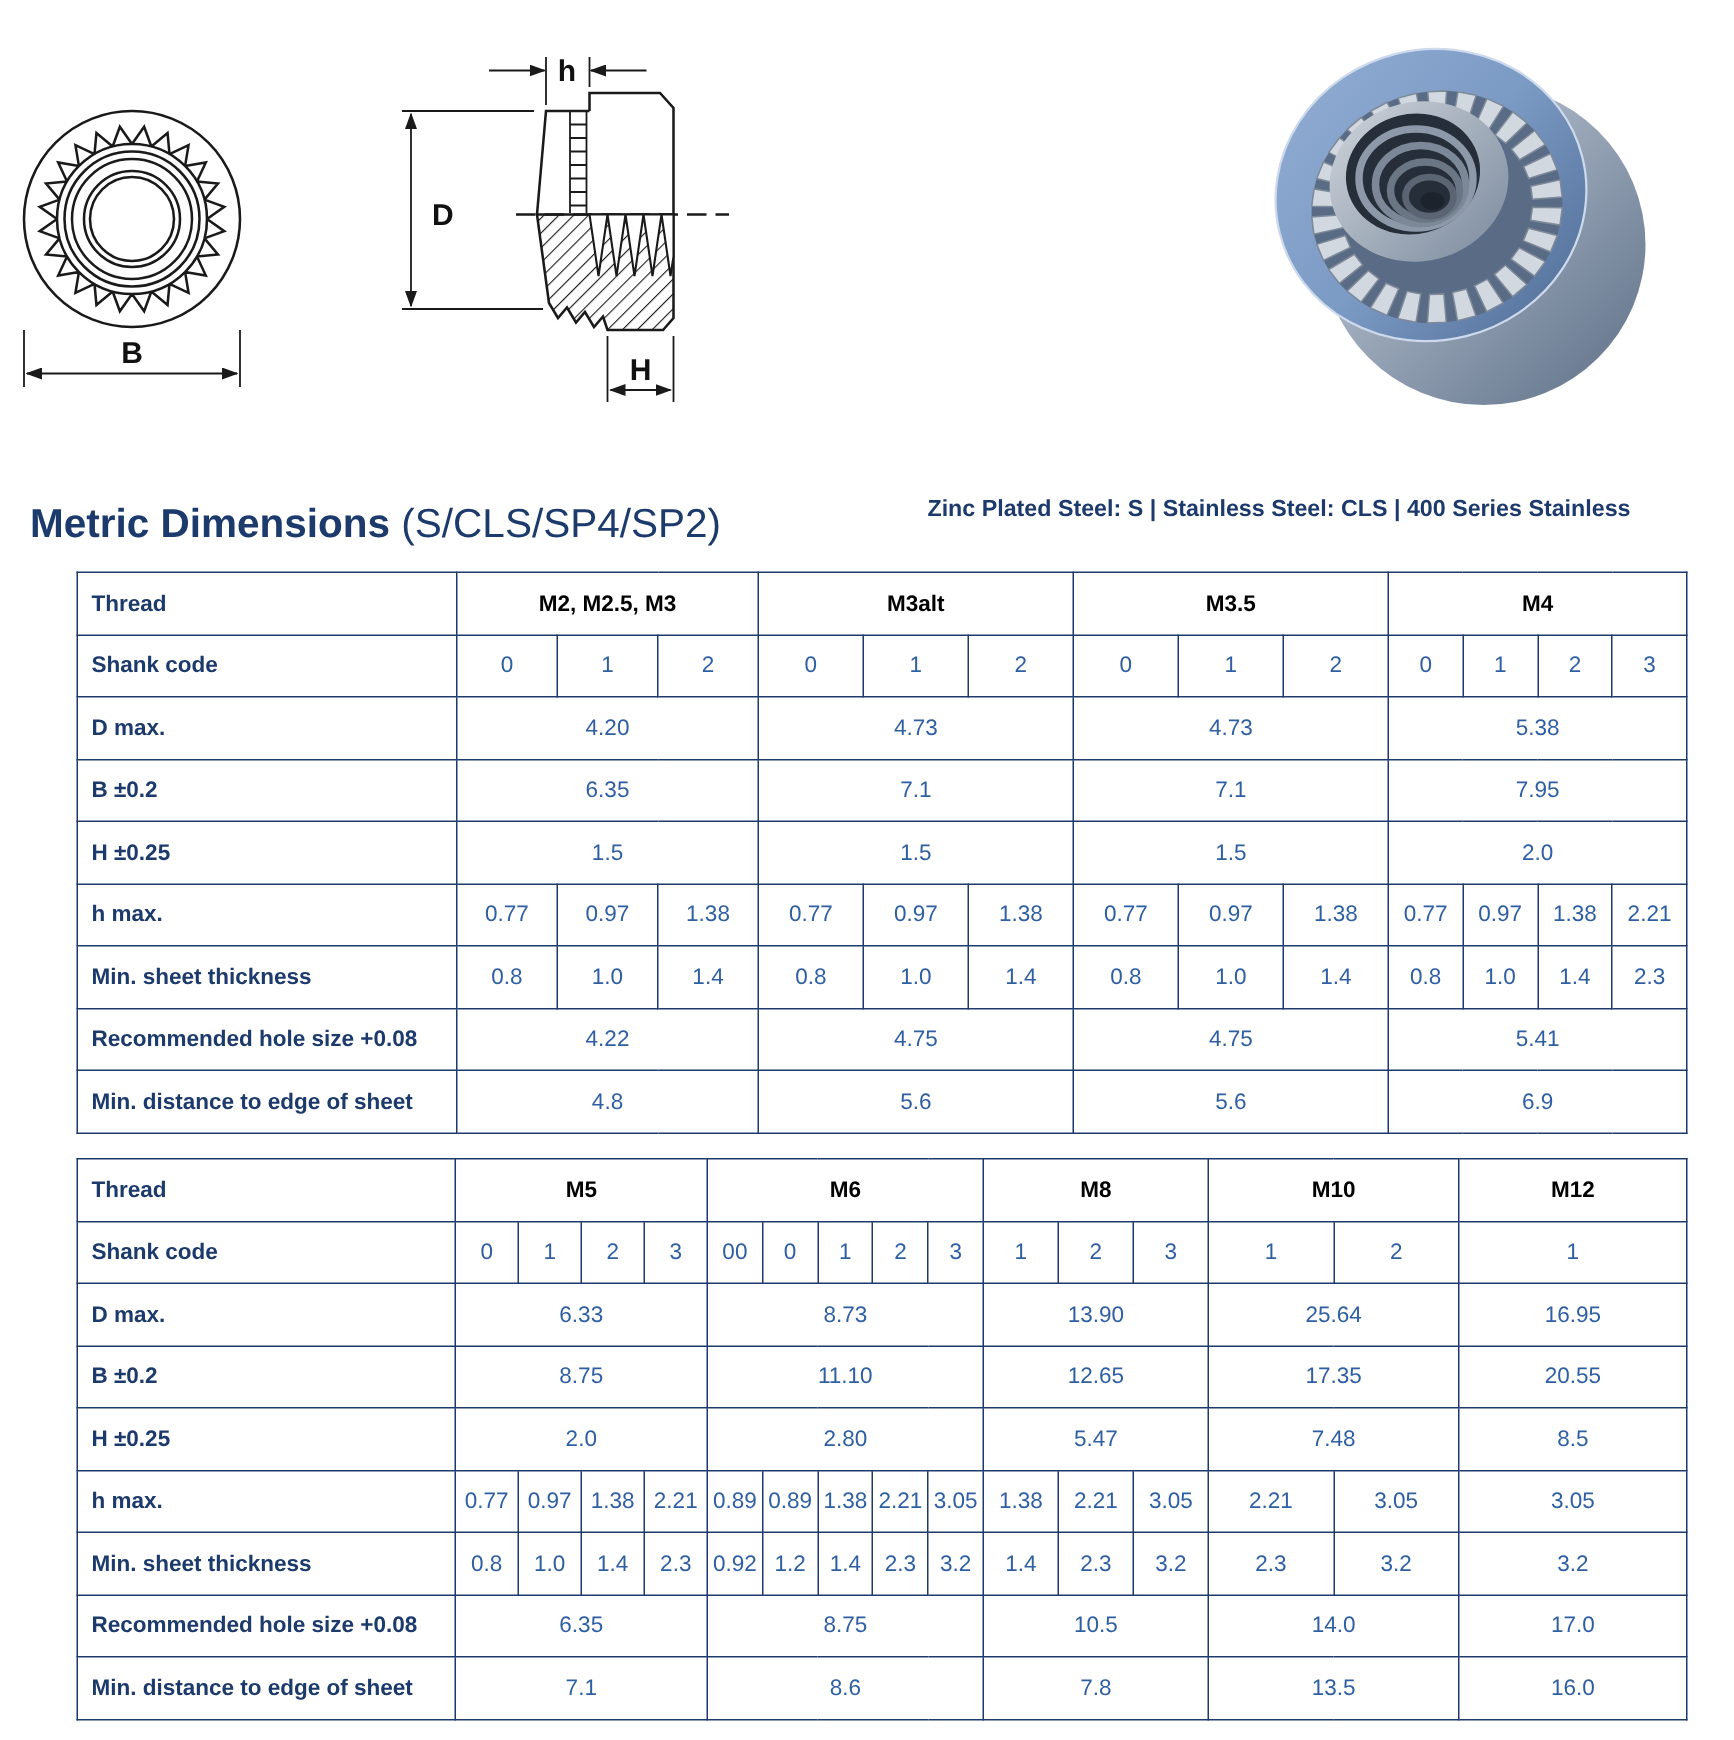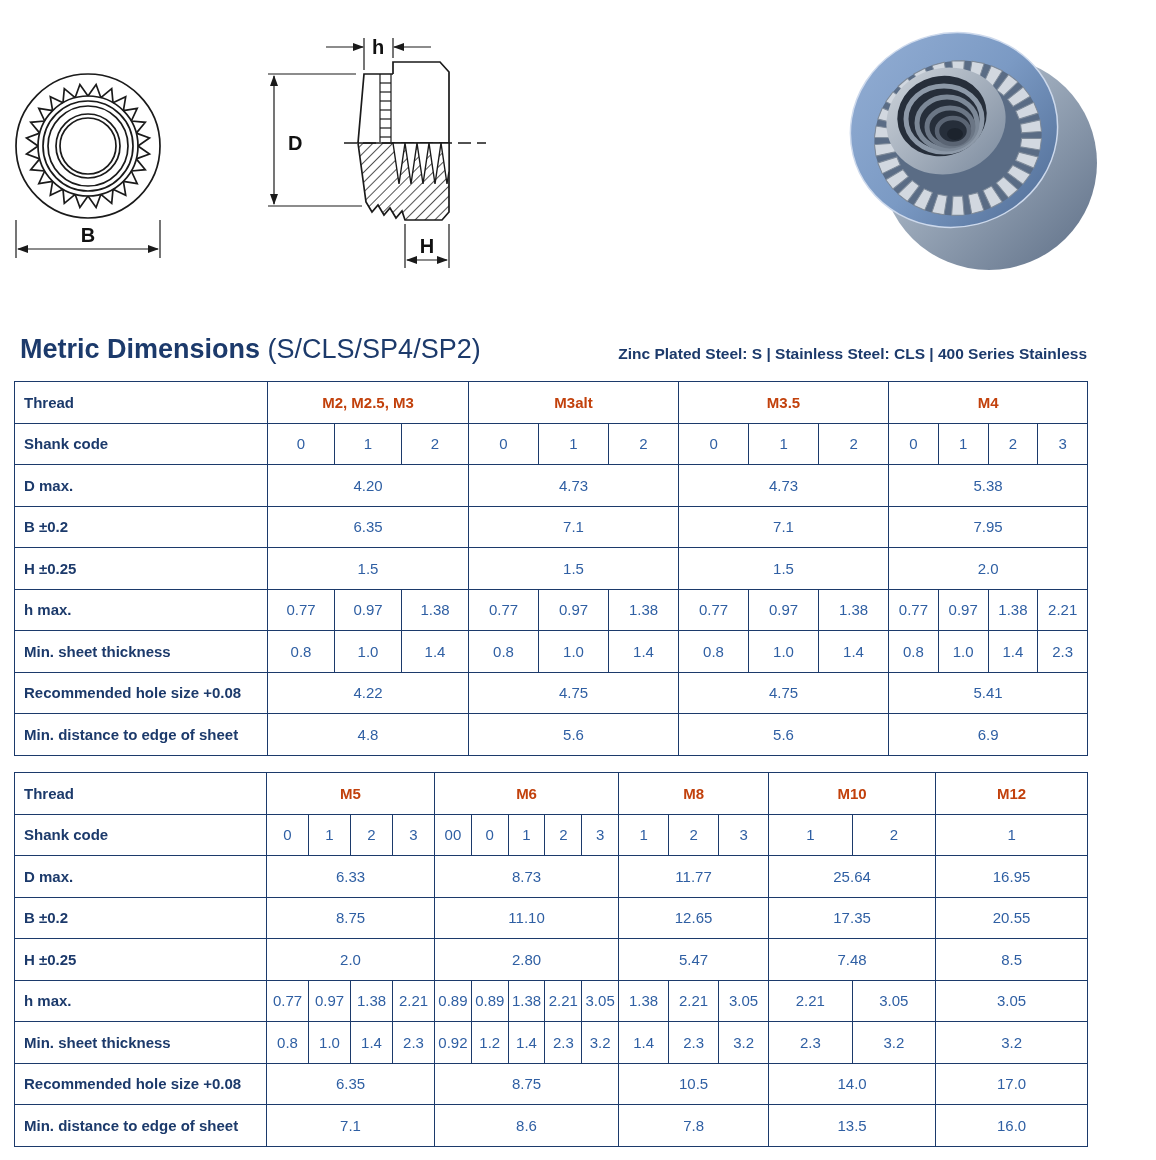--- a/index.html
+++ b/index.html
@@ -10,36 +10,36 @@
   .draw{position:absolute;}
   #svg-top{left:6px;top:68px;}
   #svg-section{left:252px;top:16px;}
   #svg-photo{left:826px;top:10px;}
   .ln{fill:none;stroke:#1a1a1a;stroke-width:1.7;}
   .lnthin{fill:none;stroke:#1a1a1a;stroke-width:1.2;}
   .dimtxt{font-family:"Liberation Sans",sans-serif;font-weight:bold;font-size:20px;fill:#111;}
 
   
   .title-row{position:absolute;left:20px;top:326px;width:1067px;display:flex;
-             justify-content:space-between;align-items:flex-end;}
+             justify-content:space-between;align-items:flex-start;}
   .page-title{font-size:27px;color:#1c3a6b;margin-top:8px;white-space:nowrap;}
   .page-title .tb{font-weight:bold;}
   .page-title .tn{font-weight:normal;}
   .materials{font-size:15.5px;font-weight:bold;color:#1c3a6b;text-align:center;
              line-height:23px;padding-top:2px;max-width:480px;}
 
   
   .tbl-host{position:absolute;left:14px;}
   #t1{top:381px;}
   #t2{top:772px;}
-  table.dim{border-collapse:collapse;table-layout:fixed;width:1073px;}
+  table.dim{border-collapse:collapse;table-layout:fixed;width:1073px;margin-left:37px;}
   table.dim td{border:1.5px solid #1c3a6b;height:40.5px;text-align:center;
                vertical-align:middle;padding:0;font-size:15px;color:#2f5fa3;overflow:hidden;}
   table.dim td.lab{text-align:left;padding-left:9px;font-weight:bold;color:#1c3a6b;}
-  table.dim td.grp{font-weight:bold;color:#c2410c;}
+  table.dim td.grp{font-weight:bold;color:#000000;}
 </style>
 </head>
 <body>
 
 <div id="canvas">
 
   <svg id="svg-top" class="draw" width="175" height="205" viewBox="0 0 175 205">
     <defs>
       <marker id="ar1" markerWidth="11" markerHeight="8" refX="10" refY="4" orient="auto" markerUnits="userSpaceOnUse">
         <path d="M0,0 L11,4 L0,8 Z" fill="#1a1a1a"></path>
@@ -347,21 +347,21 @@
             <td>2</td>
             <td>3</td>
             <td>1</td>
             <td>2</td>
             <td>1</td>
           </tr>
           <tr>
             <td class="lab">D max.</td>
             <td colspan="4">6.33</td>
             <td colspan="5">8.73</td>
-            <td colspan="3">11.77</td>
+            <td colspan="3">13.90</td>
             <td colspan="2">25.64</td>
             <td colspan="1">16.95</td>
           </tr>
           <tr>
             <td class="lab">B ±0.2</td>
             <td colspan="4">8.75</td>
             <td colspan="5">11.10</td>
             <td colspan="3">12.65</td>
             <td colspan="2">17.35</td>
             <td colspan="1">20.55</td>

